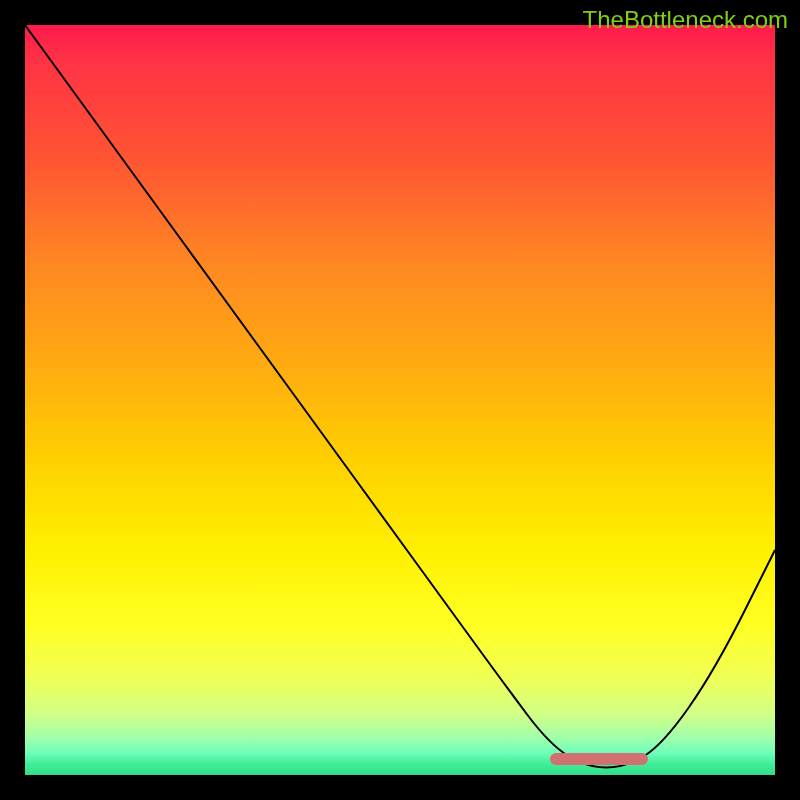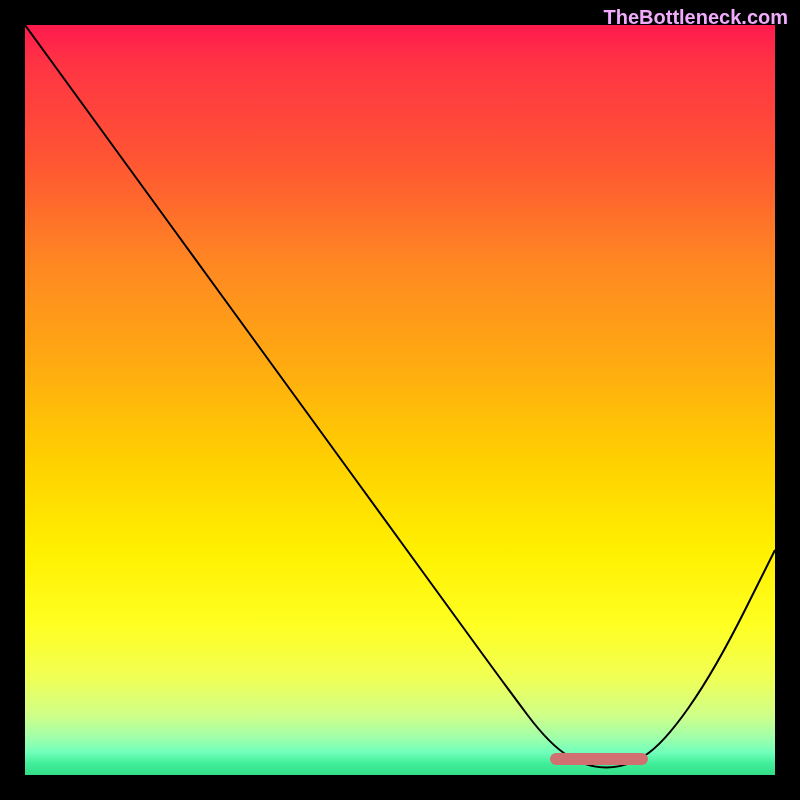--- a/index.html
+++ b/index.html
@@ -8,23 +8,23 @@
     background: #000;
     width: 800px;
     height: 800px;
     position: relative;
     font-family: Arial, sans-serif;
   }
   .watermark {
     position: absolute;
     top: 6px;
     right: 12px;
-    color: #f0abfc;
-    font-size: 20px;
-    font-weight: bold;
+    color: #84cc16;
+    font-size: 24px;
+    font-weight: normal;
     z-index: 10;
   }
   .plot-area {
     position: absolute;
     left: 25px;
     top: 25px;
     width: 750px;
     height: 750px;
     background: linear-gradient(to bottom,
       #ff1a4d 0%,

